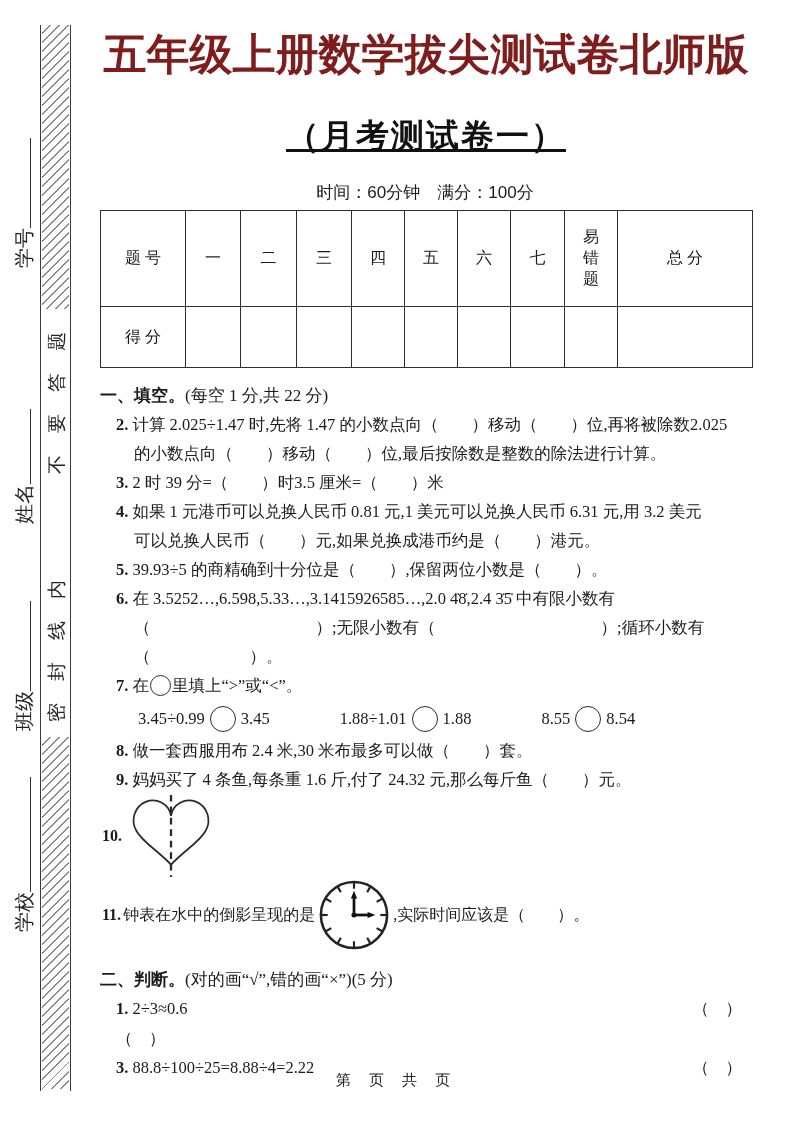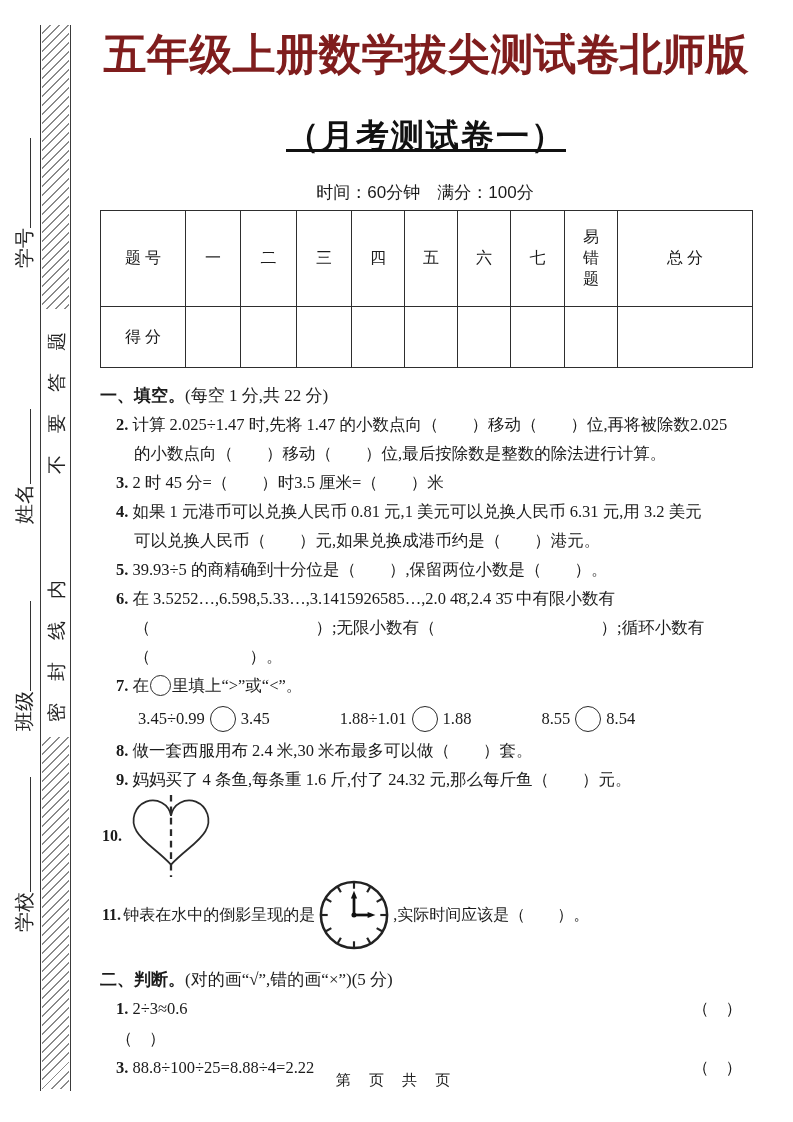--- a/index.html
+++ b/index.html
@@ -119,21 +119,21 @@
       </tr>
     </tbody>
   </table>
 
   <p class="sec-head"><b>一、填空。</b><span>(每空 1 分,共 22 分)</span></p>
 
 
   <p class="q"><b class="qn">2.</b><span>计算 2.025÷1.47 时,先将 1.47 的小数点向（　　）移动（　　）位,再将被除数2.025</span></p>
   <p class="q cont"><span>的小数点向（　　）移动（　　）位,最后按除数是整数的除法进行计算。</span></p>
 
-  <p class="q"><b class="qn">3.</b><span>2 时 45 分=（　　）时</span><span class="gap60">3.5 厘米=（　　）米</span></p>
+  <p class="q"><b class="qn">3.</b><span>2 时 39 分=（　　）时</span><span class="gap60">3.5 厘米=（　　）米</span></p>
 
   <p class="q"><b class="qn">4.</b><span>如果 1 元港币可以兑换人民币 0.81 元,1 美元可以兑换人民币 6.31 元,用 3.2 美元</span></p>
   <p class="q cont"><span>可以兑换人民币（　　）元,如果兑换成港币约是（　　）港元。</span></p>
 
   <p class="q"><b class="qn">5.</b><span>39.93÷5 的商精确到十分位是（　　）,保留两位小数是（　　）。</span></p>
 
   <p class="q"><b class="qn">6.</b><span>在 3.5252…,6.598,5.33…,3.1415926585…,2.0 4̇8̇,2.4 3̇5̇ 中有限小数有</span></p>
   <p class="q cont"><span>（　　　　　　　　　　）;无限小数有（　　　　　　　　　　）;循环小数有</span></p>
   <p class="q cont"><span>（　　　　　　）。</span></p>
 

